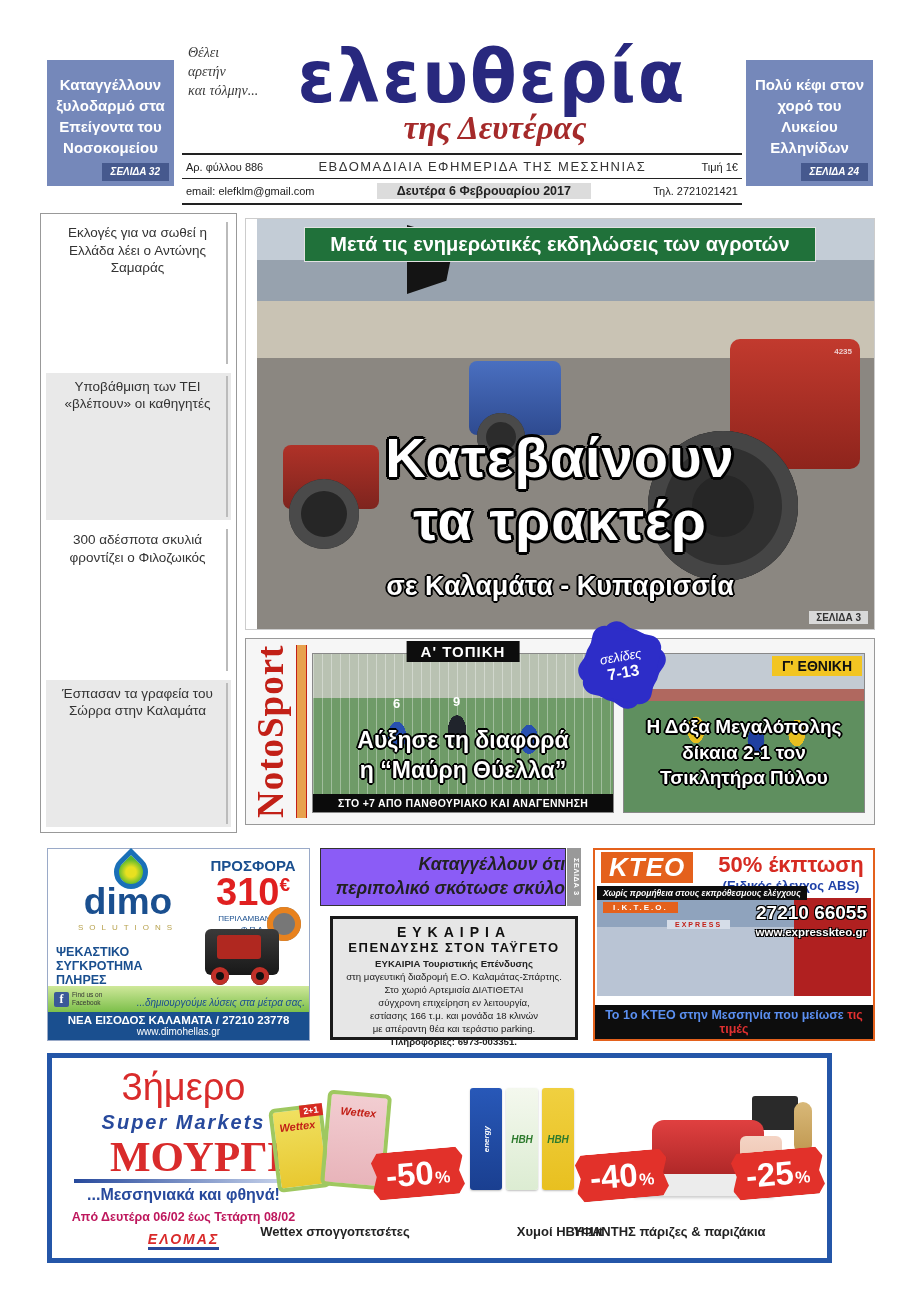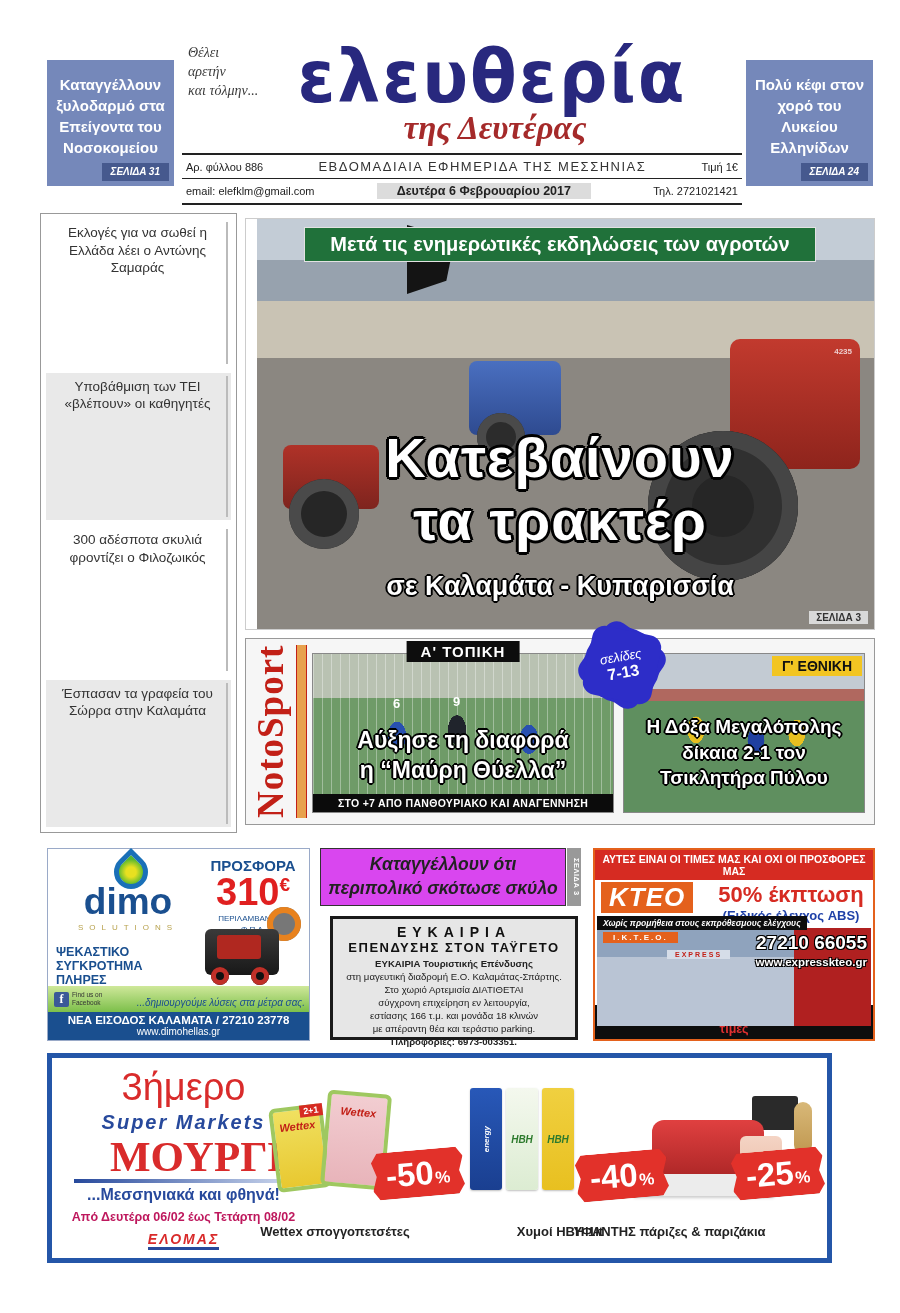--- a/index.html
+++ b/index.html
@@ -164,22 +164,22 @@
   .fb-box{width:15px;height:15px;background:#3b5998;color:#fff;font-family:"Liberation Serif",serif;
      font-weight:bold;font-size:12px;text-align:center;line-height:15px;border-radius:2px;}
   .fb-txt{font-size:6.5px;color:#333;line-height:1.2;}
   .dimo-footer{position:absolute;left:0;right:0;bottom:0;height:28px;background:#1a4f8f;color:#fff;
      text-align:center;}
   .dimo-footer .f1{font-weight:bold;font-size:11.5px;padding-top:2px;}
   .dimo-footer .f2{font-size:10px;}
 
   
   .classified{left:320px;top:848px;width:246px;height:58px;border:1px solid #333;display:flex;align-items:center;
-     justify-content:center;text-align:center;font-weight:bold;font-style:italic;font-size:17.5px;line-height:1.35;
-     box-sizing:border-box;background:#d946ef;}
+     justify-content:center;text-align:right;font-weight:bold;font-style:italic;font-size:17.5px;line-height:1.35;
+     box-sizing:border-box;background:#8b5cf6;}
   .classified-tab{left:567px;top:848px;width:14px;height:58px;background:#999;color:#fff;font-size:7.5px;
      writing-mode:vertical-rl;text-align:center;font-weight:bold;letter-spacing:.5px;}
   .eykairia{left:330px;top:916px;width:248px;height:124px;background:#e6e6e6;border:3px solid #1a1a1a;
      box-sizing:border-box;text-align:center;padding-top:5px;}
   .eyk-t1{font-size:14px;font-weight:bold;letter-spacing:6px;color:#111;}
   .eyk-t2{font-size:13px;font-weight:bold;letter-spacing:1.5px;color:#111;margin-bottom:3px;}
   .eyk-line{font-size:9.6px;line-height:1.35;color:#222;}
   .eyk-line.b{font-weight:bold;}
 
   
@@ -272,21 +272,21 @@
   .cap2{left:428px;width:160px;}
   .cap3{left:510px;width:215px;}
 </style>
 </head>
 <body>
 
 <div id="page">
 
   <div class="promo" style="left:47px;top:60px;width:127px;height:126px;">
     <span>Καταγγέλλουν ξυλοδαρμό στα Επείγοντα του Νοσοκομείου</span>
-    <span class="page-tab">ΣΕΛΙΔΑ 31</span>
+    <span class="page-tab">ΣΕΛΙΔΑ 32</span>
   </div>
   <div class="promo" style="left:746px;top:60px;width:127px;height:126px;">
     <span>Πολύ κέφι στον χορό του Λυκείου Ελληνίδων</span>
     <span class="page-tab">ΣΕΛΙΔΑ 24</span>
   </div>
 
   <div class="abs tagline">
     <div>Θέλει</div>
     <div>αρετήν</div>
     <div>και τόλμην...</div>
@@ -439,21 +439,20 @@
     <div class="eyk-line b">ΕΥΚΑΙΡΙΑ Τουριστικής Επένδυσης</div>
     <div class="eyk-line">στη μαγευτική διαδρομή Ε.Ο. Καλαμάτας-Σπάρτης.</div>
     <div class="eyk-line">Στο χωριό Αρτεμισία ΔΙΑΤΙΘΕΤΑΙ</div>
     <div class="eyk-line">σύγχρονη επιχείρηση εν λειτουργία,</div>
     <div class="eyk-line">εστίασης 166 τ.μ. και μονάδα 18 κλινών</div>
     <div class="eyk-line">με απέραντη θέα και τεράστιο parking.</div>
     <div class="eyk-line b">Πληροφορίες: 6973-003351.</div>
   </div>
 
   <div class="abs kteo">
-    <div class="kteo-top">ΑΥΤΕΣ ΕΙΝΑΙ ΟΙ ΤΙΜΕΣ ΜΑΣ ΚΑΙ ΟΧΙ ΟΙ ΠΡΟΣΦΟΡΕΣ ΜΑΣ</div>
     <div class="kteo-body">
       <div class="kteo-logo1">ΚΤΕΟ</div>
       <div class="kteo-logo2">EXPRESS</div>
       <div class="kteo-50">50% έκπτωση</div>
       <div class="kteo-abs">(Ειδικός έλεγχος ABS)</div>
       <div class="kteo-badge">
         <div>ΕΙΔΙΚΕΣ ΤΙΜΕΣ</div>
         <div>ΓΙΑ ΑΝΕΡΓΟΥΣ</div>
       </div>
       <div class="kteo-100">

